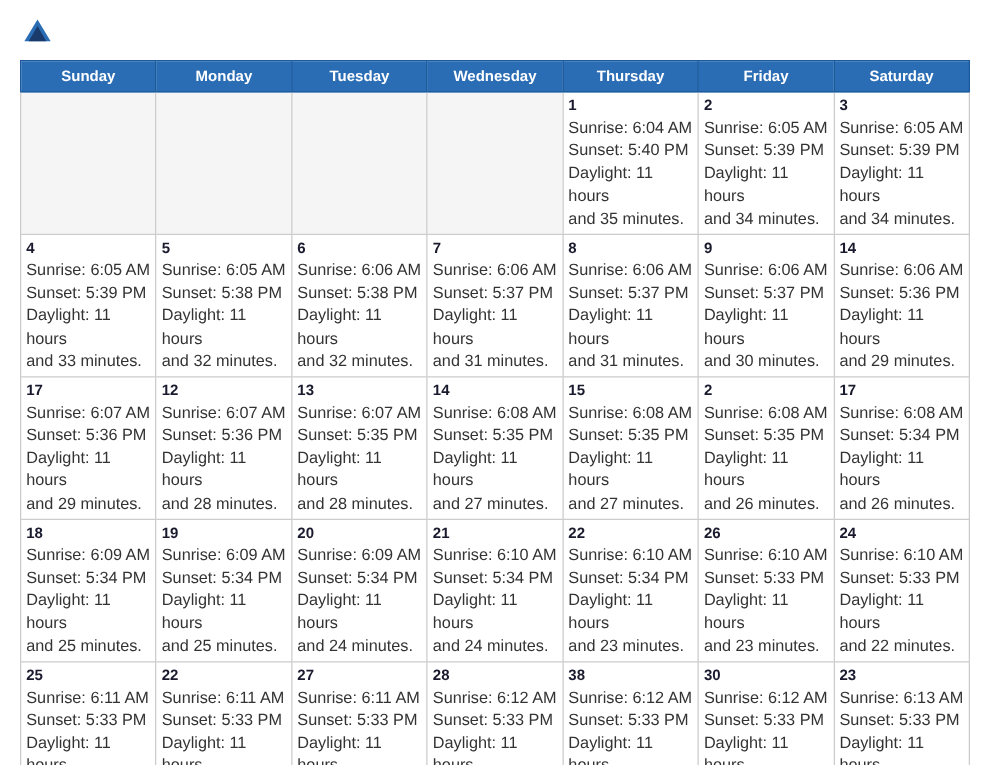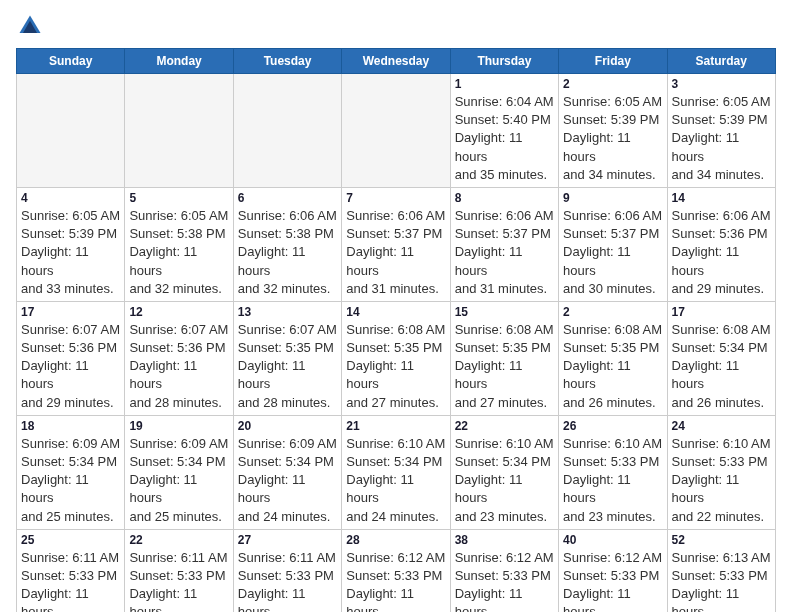--- a/index.html
+++ b/index.html
@@ -262,23 +262,23 @@
           </td>
           <td>
             <span class="day-num">28</span>
             <div class="cell-text">Sunrise: 6:12 AM<br>Sunset: 5:33 PM<br>Daylight: 11 hours<br>and 21 minutes.</div>
           </td>
           <td>
             <span class="day-num">38</span>
             <div class="cell-text">Sunrise: 6:12 AM<br>Sunset: 5:33 PM<br>Daylight: 11 hours<br>and 20 minutes.</div>
           </td>
           <td>
-            <span class="day-num">40</span>
+            <span class="day-num">30</span>
             <div class="cell-text">Sunrise: 6:12 AM<br>Sunset: 5:33 PM<br>Daylight: 11 hours<br>and 20 minutes.</div>
           </td>
           <td>
-            <span class="day-num">52</span>
+            <span class="day-num">23</span>
             <div class="cell-text">Sunrise: 6:13 AM<br>Sunset: 5:33 PM<br>Daylight: 11 hours<br>and 20 minutes.</div>
           </td>
         </tr>
       </tbody>
   </table>
 </div>
 
 </body></html>

